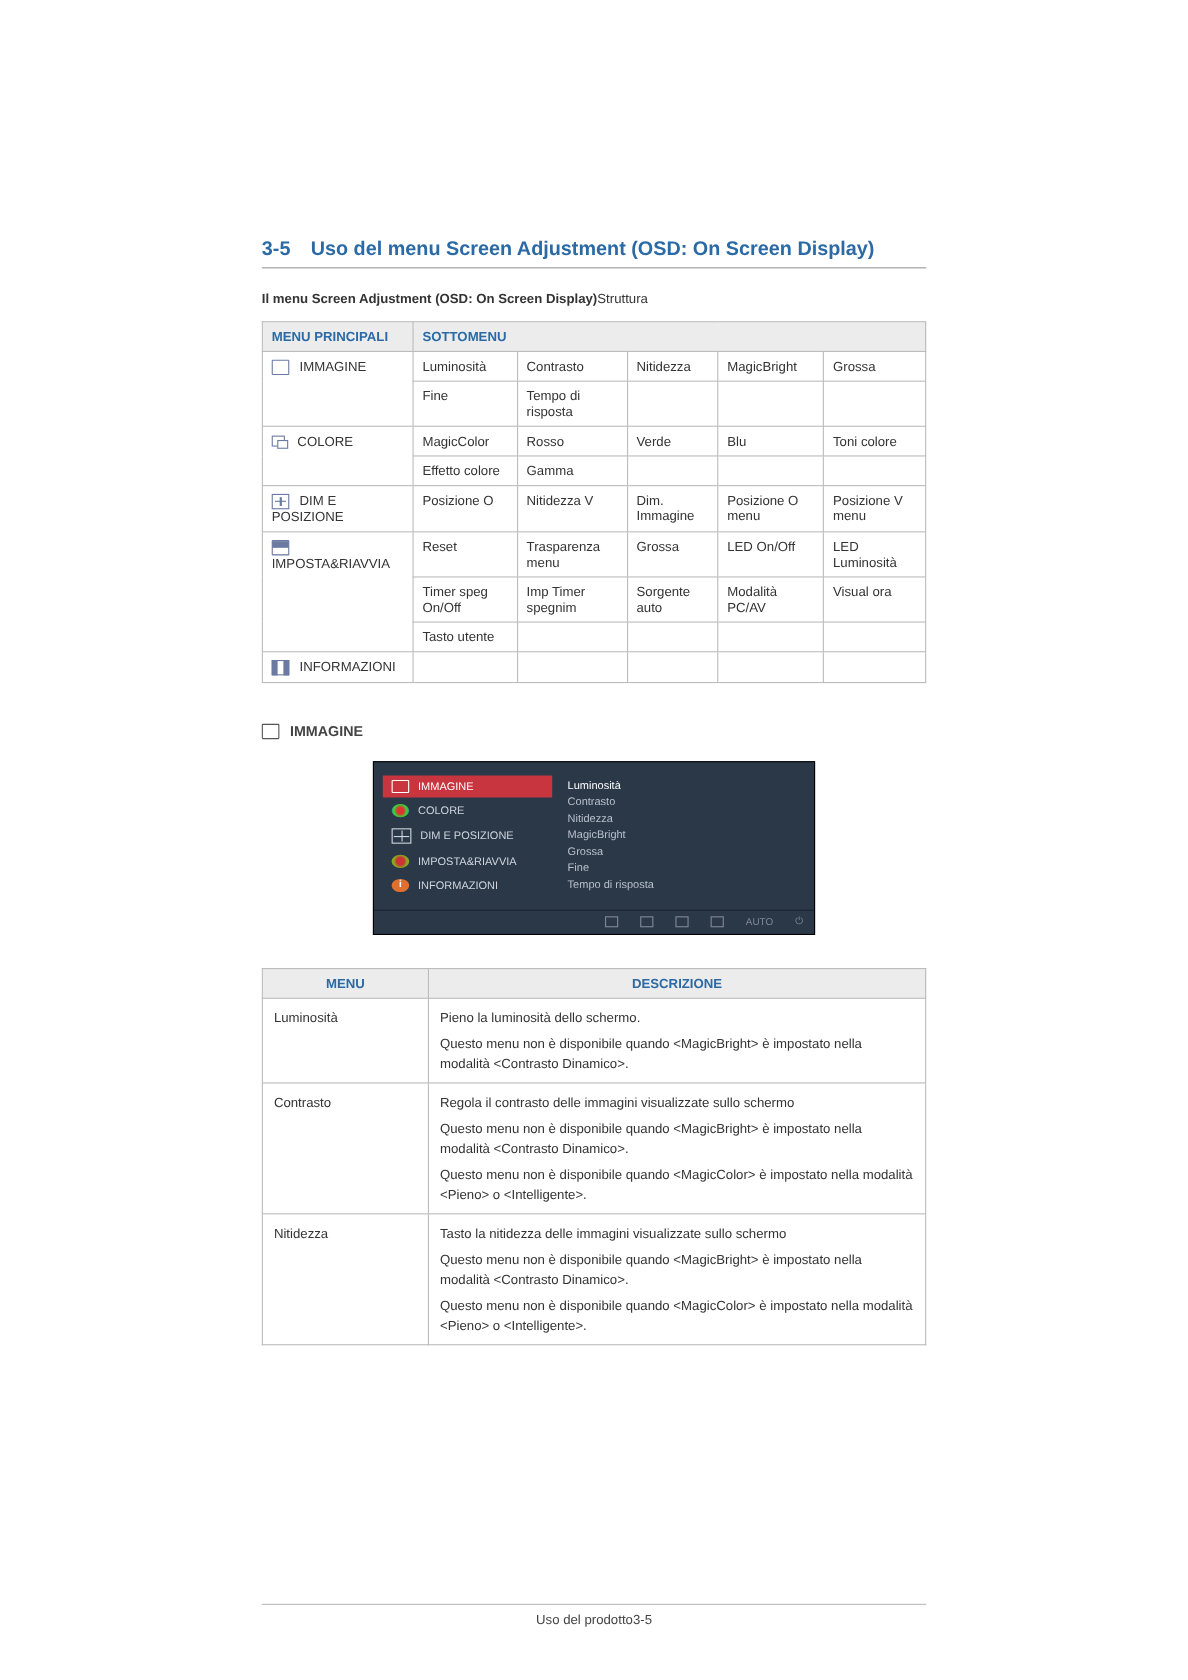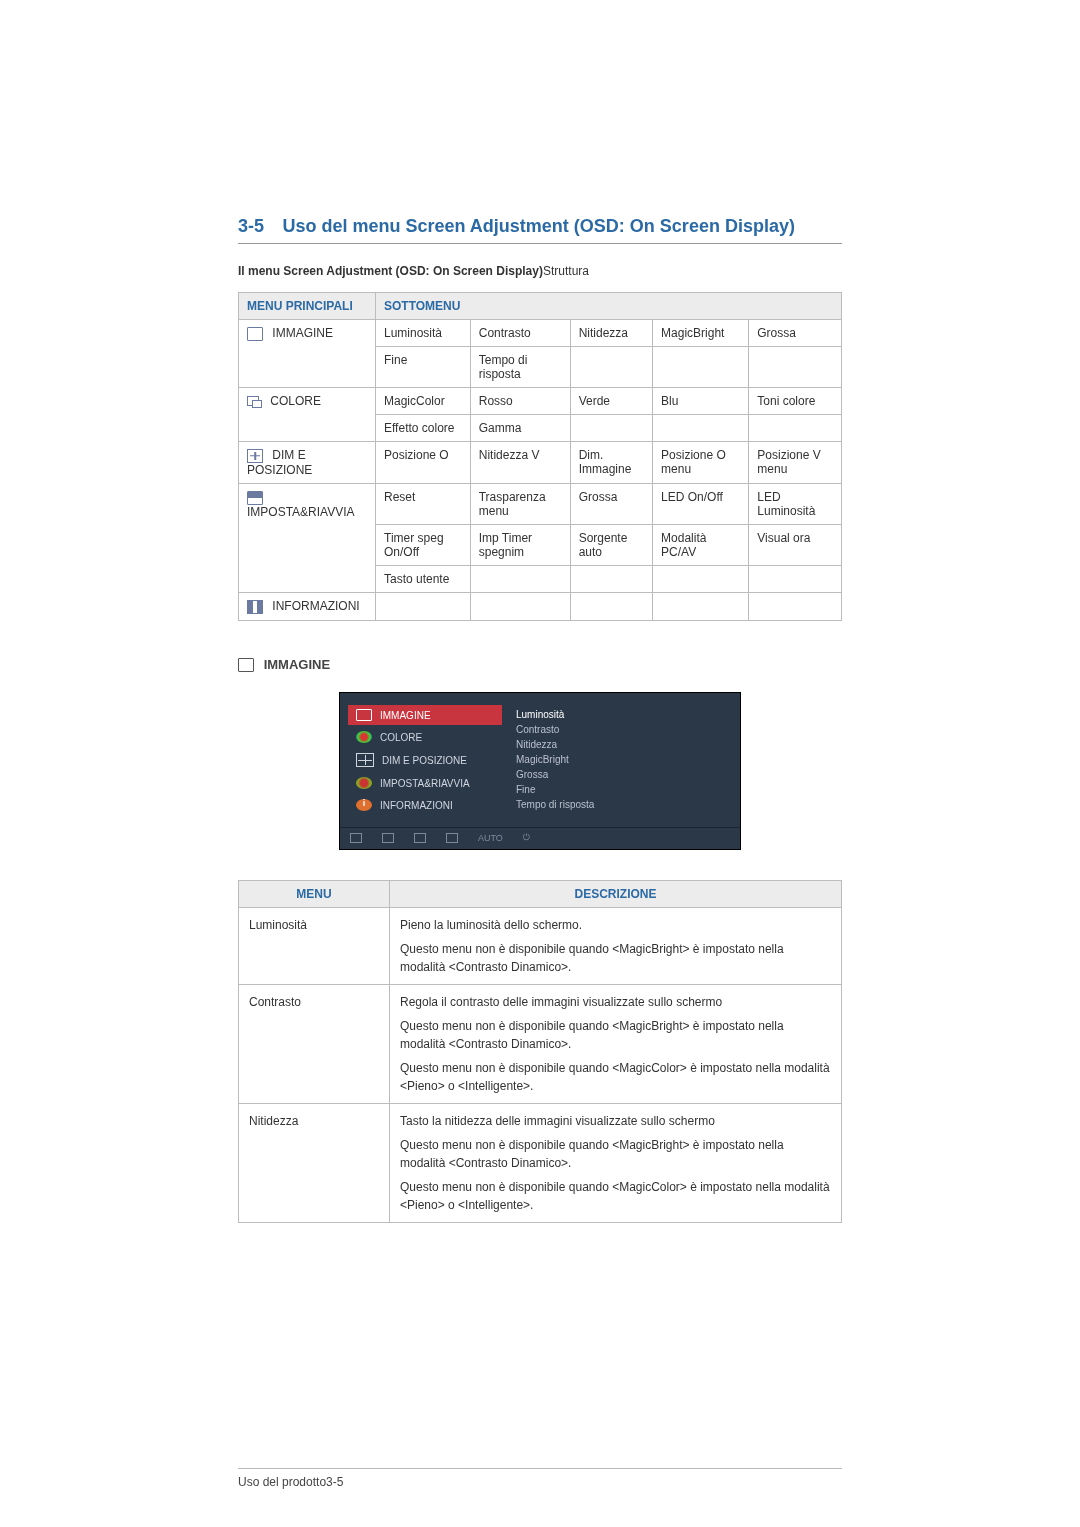--- a/index.html
+++ b/index.html
@@ -39,30 +39,30 @@
   .oi-col{background:radial-gradient(circle,#d33 30%,#3d3 60%,#33d 100%);border-radius:50%}
   .oi-pos::before,.oi-pos::after{content:"";position:absolute;background:#cfd6df}
   .oi-pos{border:1px solid #cfd6df}
   .oi-pos::before{left:50%;top:1px;bottom:1px;width:1px}
   .oi-pos::after{top:50%;left:1px;right:1px;height:1px}
   .oi-set{border-radius:50%;background:radial-gradient(circle,#c33 35%,#8a2 60%)}
   .oi-inf{border-radius:50%;background:#e07030;position:relative}
   .oi-inf::after{content:"i";position:absolute;left:0;right:0;text-align:center;font-weight:bold;color:#fff;font-size:9px;top:-1px}
   .osd-sub div{padding:2px 0;color:#b8c0cc}
   .osd-sub div.on{color:#fff}
-  .osd-bar{display:flex;gap:20px;padding:4px 10px 6px;border-top:1px solid #1a2330;font-size:9px;color:#7f8a98}
+  .osd-bar{display:flex;justify-content:flex-end;gap:20px;padding:4px 10px 6px;border-top:1px solid #1a2330;font-size:9px;color:#7f8a98}
   .osd-bar span{display:inline-flex;align-items:center;gap:3px}
   .osq{width:10px;height:8px;border:1px solid #7f8a98;display:inline-block}
 
   table.desc{width:100%;border-collapse:collapse;font-size:12px;margin-top:0}
   table.desc th{background:#ececec;color:#2b6aa5;font-weight:bold;padding:6px 8px;border:1px solid #bcbcbc}
   table.desc td{border:1px solid #bcbcbc;padding:8px 10px;vertical-align:top;line-height:1.5}
   table.desc td:first-child{width:130px}
   
-  .footer{position:absolute;left:170px;right:170px;bottom:54px;border-top:1px solid #bbb;padding-top:6px;font-size:12px;color:#444;display:flex;justify-content:flex-start}
+  .footer{position:absolute;left:170px;right:170px;bottom:64px;border-top:1px solid #bbb;padding-top:6px;font-size:12px;color:#444;display:flex;justify-content:center}
 </style>
 </head>
 <body>
 
 <div class="page">
   <div class="h1-row">
     <span class="h1-num">3-5</span>
     <span class="h1-txt">Uso del menu Screen Adjustment (OSD: On Screen Display)</span>
   </div>
 

